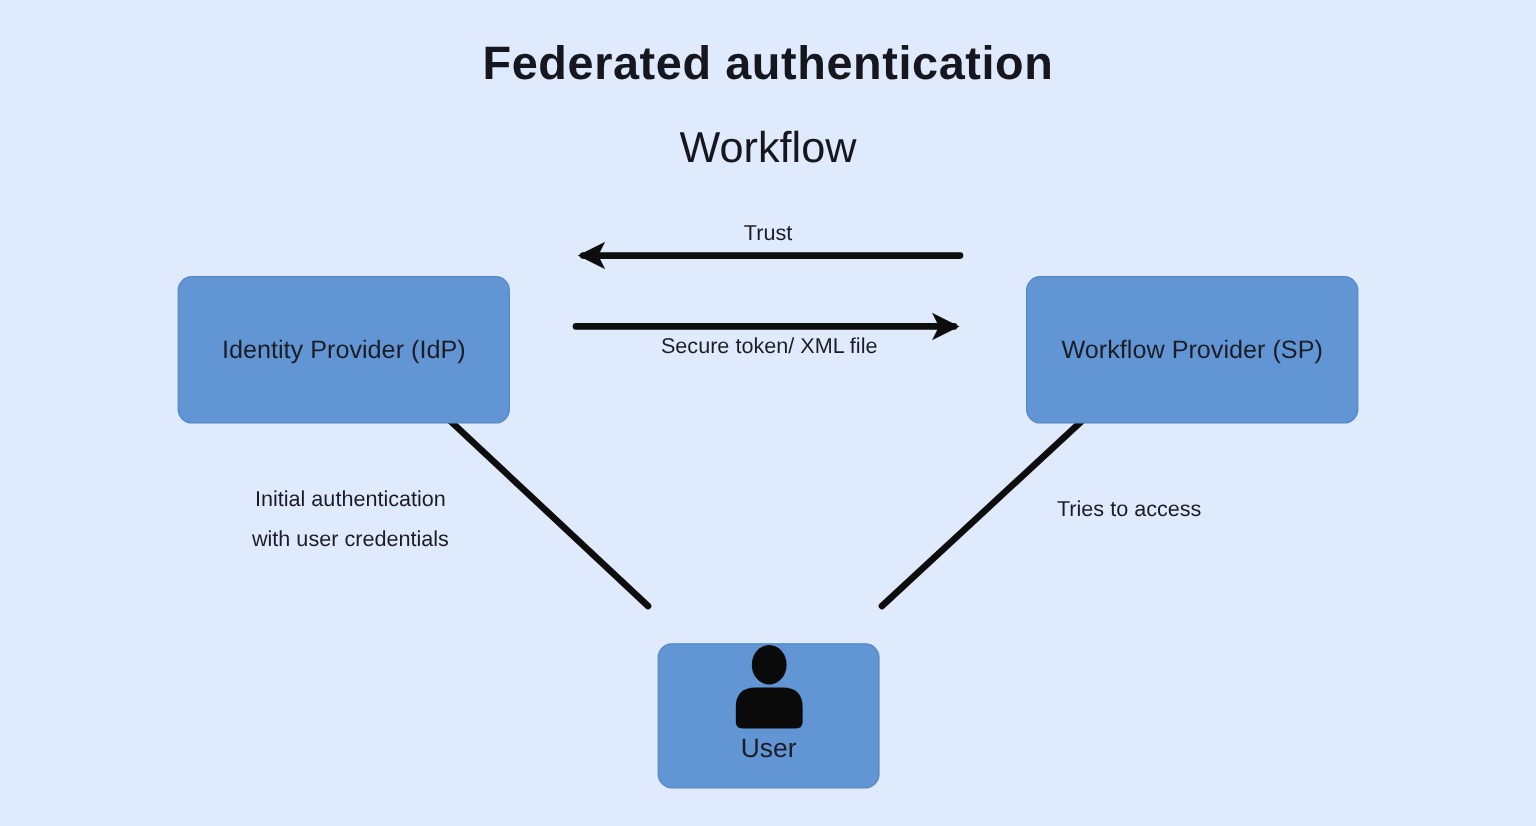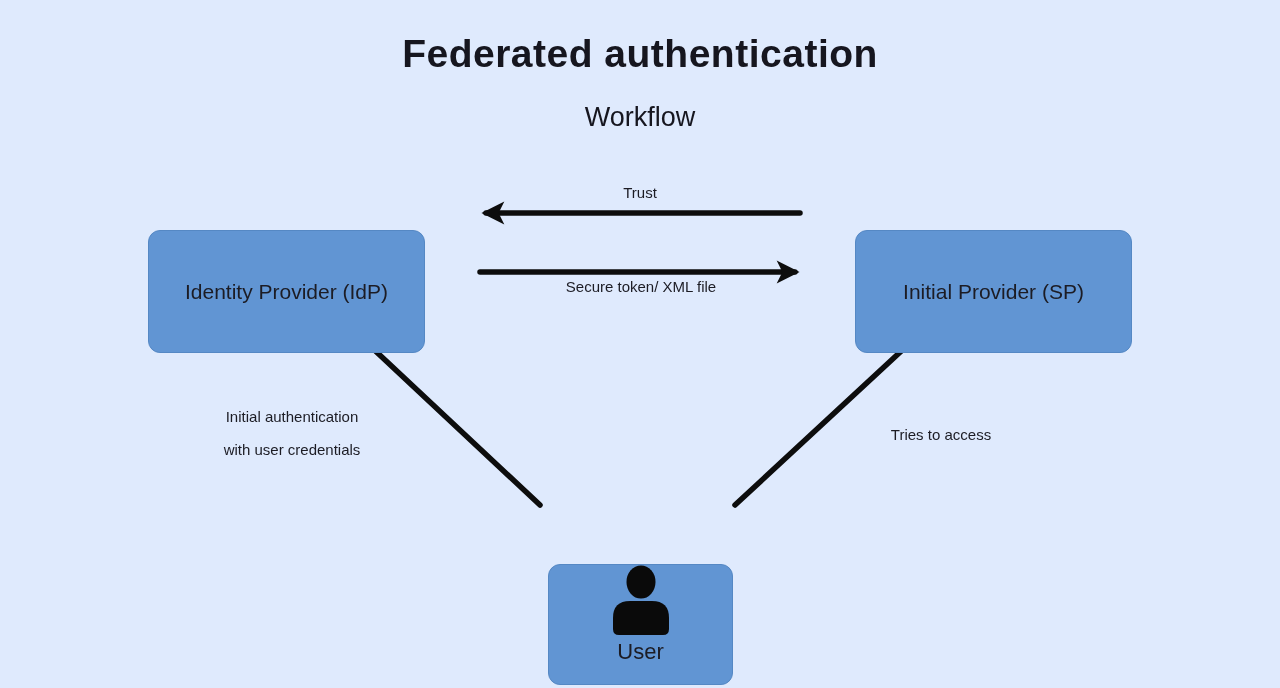--- a/index.html
+++ b/index.html
@@ -28,67 +28,67 @@
     text-align: center;
     font-size: 39px;
     font-weight: 700;
     letter-spacing: 0.5px;
     color: var(--title-text);
   }
   .subtitle {
     position: absolute;
     top: 102px; left: 0; width: 100%;
     text-align: center;
-    font-size: 27px;
+    font-size: 36px;
     font-weight: 400;
     color: var(--title-text);
   }
   .node {
     position: absolute;
     background: var(--node-fill);
     border: 1px solid var(--node-border);
     border-radius: 12px;
     display: flex;
     align-items: center;
     justify-content: center;
     color: var(--label-text);
     font-size: 21px;
     margin-top: 48px;
   }
   .node-idp  { left: 148px; top: 182px; width: 277px; height: 123px; }
   .node-sp   { left: 855px; top: 182px; width: 277px; height: 123px; }
   .node-user {
-    left: 548px; top: 516px; width: 185px; height: 121px;
+    left: 548px; top: 488px; width: 185px; height: 121px;
     flex-direction: column;
     justify-content: flex-start;
     padding-top: 0;
   }
   .user-icon { width: 56px; height: 72px; display: block; }
   .user-icon path, .user-icon ellipse { fill: #0a0a0a; }
   .node-user .node-label { margin-top: 2px; font-size: 22px; }
   .arrow-layer {
     position: absolute;
     left: 0; top: 0;
     width: 1280px; height: 688px;
     pointer-events: none;
   }
   .arrow-layer line { stroke: var(--arrow); stroke-width: 5.5; stroke-linecap: round; }
   .arrow-layer marker path { fill: var(--arrow); }
   .edge-label {
     position: absolute;
     transform: translateX(-50%);
     color: var(--label-text);
-    font-size: 15px;
+    font-size: 18px;
     white-space: nowrap;
     text-align: center;
   }
   .edge-label-trust  { left: 640px; top: 184px; }
   .edge-label-token  { left: 641px; top: 278px; }
   .edge-label-auth   { left: 292px; top: 400px; line-height: 33px; }
-  .edge-label-access { left: 941px; top: 426px; text-align: center; }
+  .edge-label-access { left: 941px; top: 414px; text-align: center; }
 </style>
 </head>
 <body>
 
 <div class="canvas">
 
   <div class="title">Federated authentication</div>
   <div class="subtitle">Workflow</div>
 
   <svg class="arrow-layer" viewBox="0 0 1280 688" xmlns="http://www.w3.org/2000/svg">
@@ -101,21 +101,21 @@
     <line x1="480" y1="272" x2="795" y2="272" marker-end="url(#arrowhead)"></line>
     <line x1="540" y1="505" x2="352" y2="329" marker-end="url(#arrowhead)"></line>
     <line x1="735" y1="505" x2="924" y2="330" marker-end="url(#arrowhead)"></line>
   </svg>
 
   <div class="node node-idp">
     <span class="node-label">Identity Provider (IdP)</span>
   </div>
 
   <div class="node node-sp">
-    <span class="node-label">Initial Provider (SP)</span>
+    <span class="node-label">Workflow Provider (SP)</span>
   </div>
 
   <div class="node node-user">
     <svg class="user-icon" viewBox="0 0 56 72">
       <ellipse cx="28" cy="17" rx="14.5" ry="16.5"></ellipse>
       <path d="M6,70 Q0,70 0,64 L0,53 Q0,36 17,36 L39,36 Q56,36 56,53 L56,64 Q56,70 50,70 Z"></path>
     </svg>
     <span class="node-label">User</span>
   </div>
 

